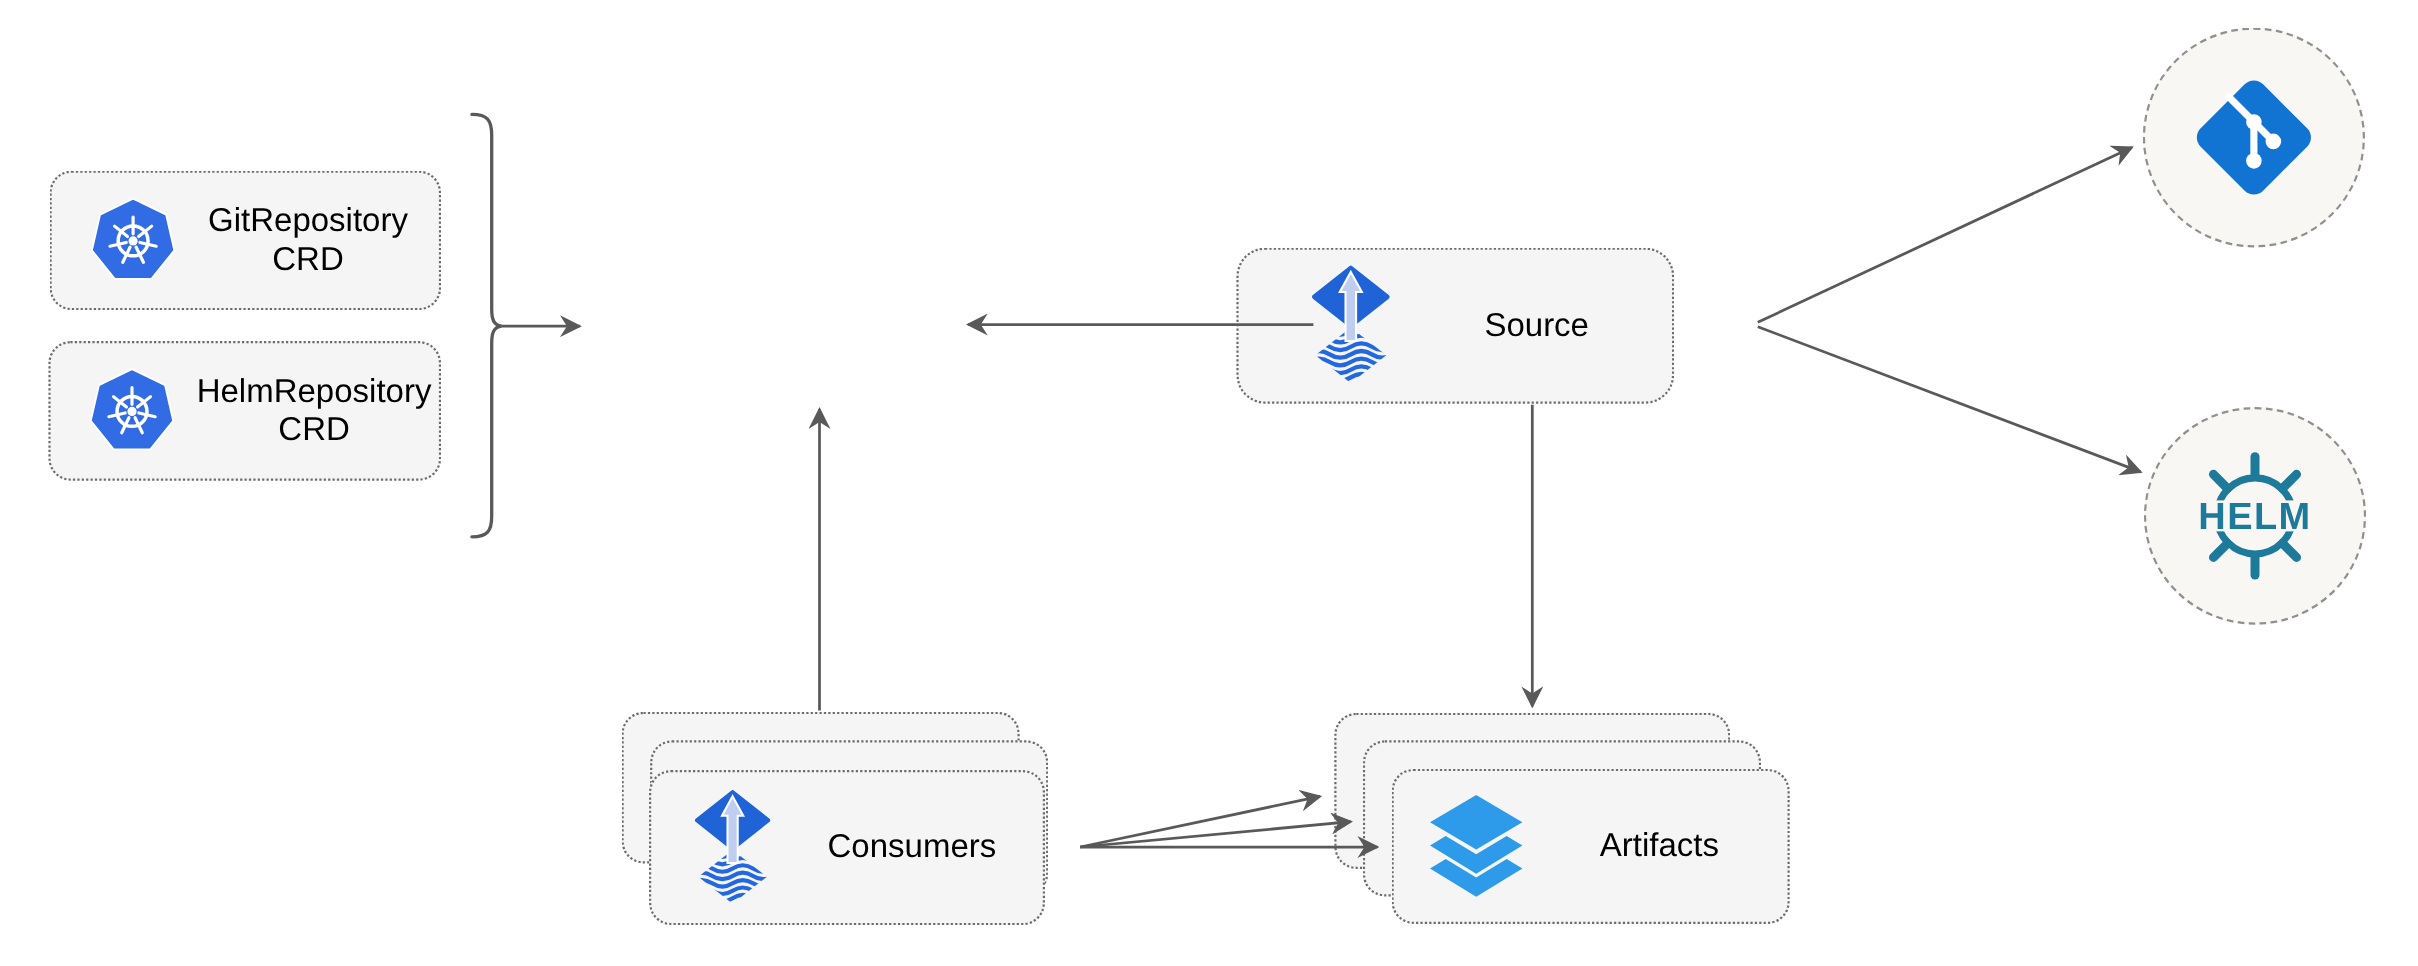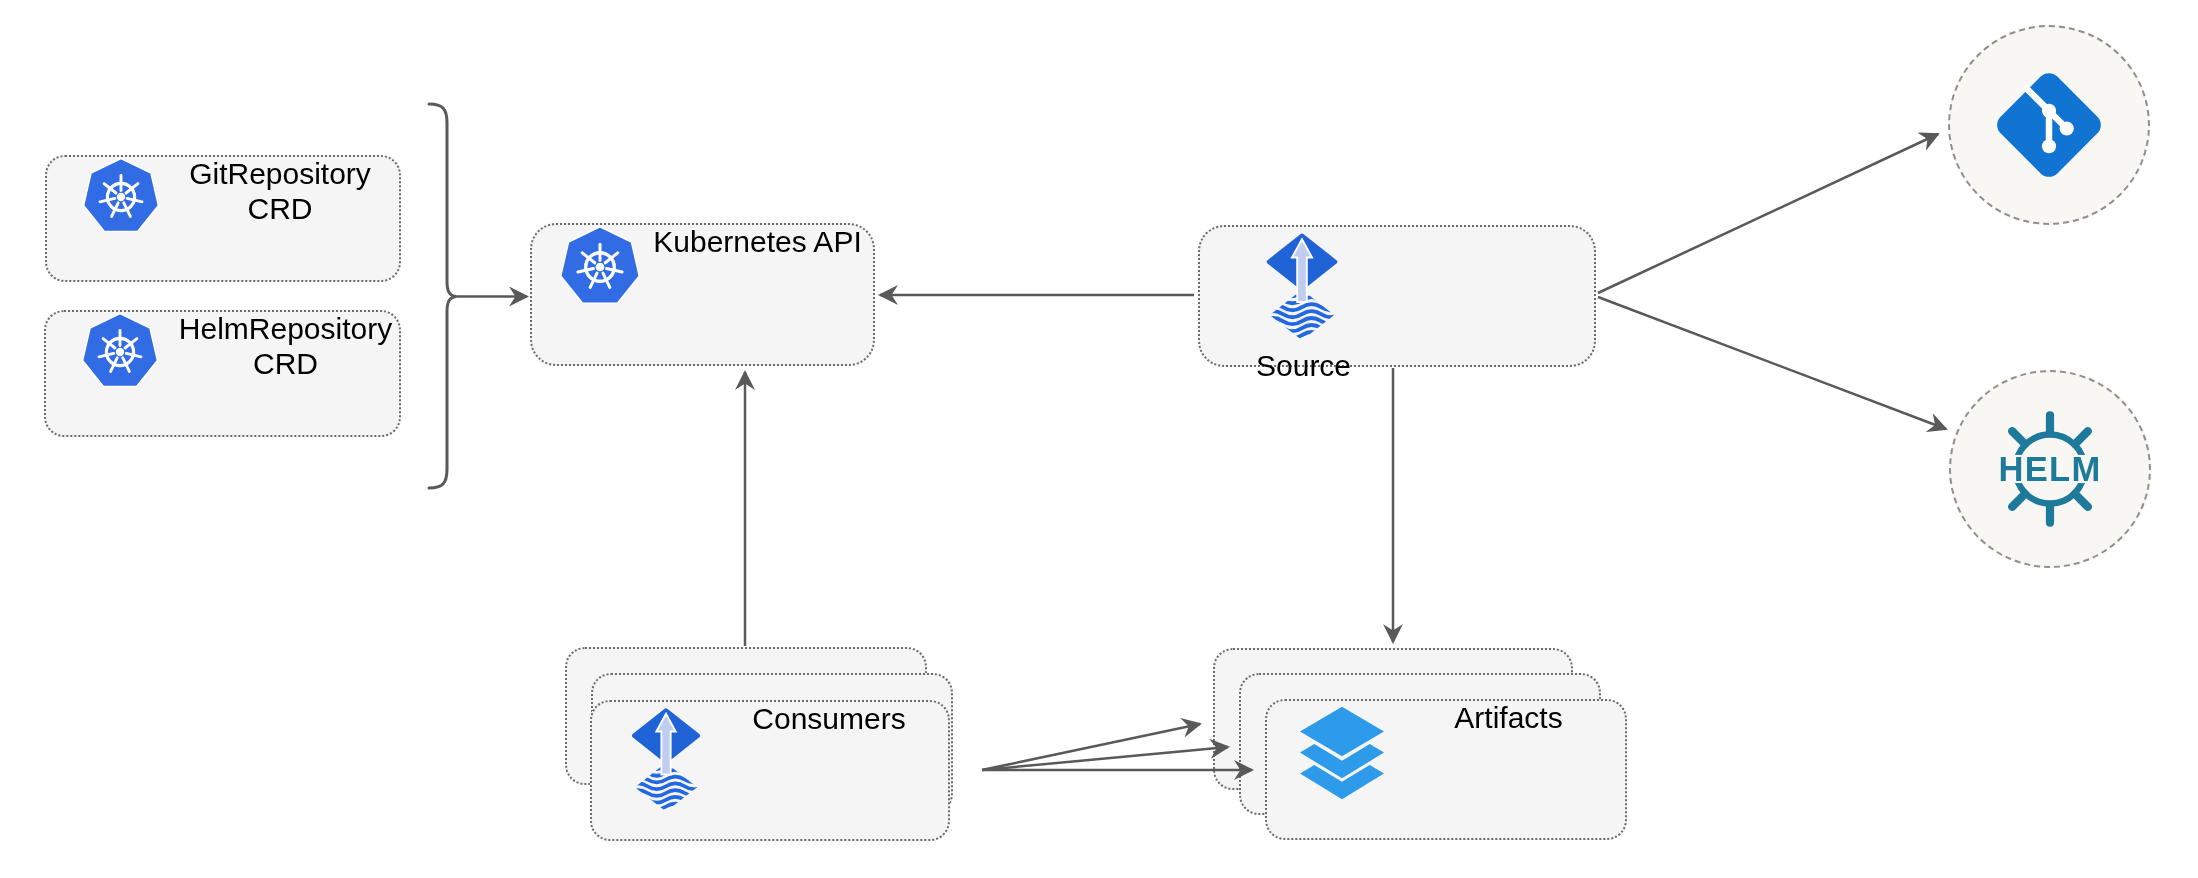--- a/index.html
+++ b/index.html
@@ -2,21 +2,21 @@
 <html><head>
 <meta charset="utf-8">
 <style>
   html,body{margin:0;padding:0;background:#ffffff;}
   body{font-family:"Liberation Sans", sans-serif;}
   #canvas{position:relative;width:2198px;height:878px;background:#ffffff;overflow:hidden;}
 
   .box{
     position:absolute;box-sizing:border-box;background:#F5F5F5;
     border:2.5px dotted #6b6b6b;border-radius:20px;
-    display:flex;align-items:flex-start;z-index:2;
+    display:flex;align-items:center;z-index:2;
   }
   .stack-layer{position:absolute;box-sizing:border-box;background:#F5F5F5;
     border:2.5px dotted #6b6b6b;border-radius:20px;}
   .circle-node{
     position:absolute;box-sizing:border-box;background:#F8F7F3;
     border:2.5px dashed #8f8f8f;border-radius:50%;
     display:flex;align-items:center;justify-content:center;z-index:2;
   }
   .label{flex:1;text-align:center;font-size:30px;line-height:1.16;color:#000;}
   .label .ln{display:block;}
@@ -111,28 +111,22 @@
   <div class="box" style="left:44px;top:310px;width:357px;height:127px;padding-left:34px;gap:12px;">
     <svg class="icon" width="80" height="80">
         <use href="#sym-k8s"></use>
       </svg>
     <div class="label">
       <span class="ln">HelmRepository</span>
       <span class="ln">CRD</span>
     </div>
   </div>
 
-  <div class="box" style="left:530px;top:223px;width:345px;height:143px;padding-left:26px;border-radius:26px;">
-    <svg class="icon" width="84" height="84">
-        <use href="#sym-k8s"></use>
-      </svg>
-    <div class="label">Kubernetes API</div>
-  </div>
 
-  <div class="box" style="left:1198px;top:225px;width:398px;height:142px;padding-left:56px;border-radius:26px;flex-direction:column;">
+  <div class="box" style="left:1124px;top:225px;width:398px;height:142px;padding-left:56px;border-radius:26px;">
     <svg class="icon" width="92" height="122">
         <use href="#sym-flux"></use>
       </svg>
     <div class="label">
       <span class="ln">Source</span>
     </div>
   </div>
 
   <div class="circle-node" style="left:1948px;top:25px;width:202px;height:200px;">
     <svg class="icon" width="118" height="118">

